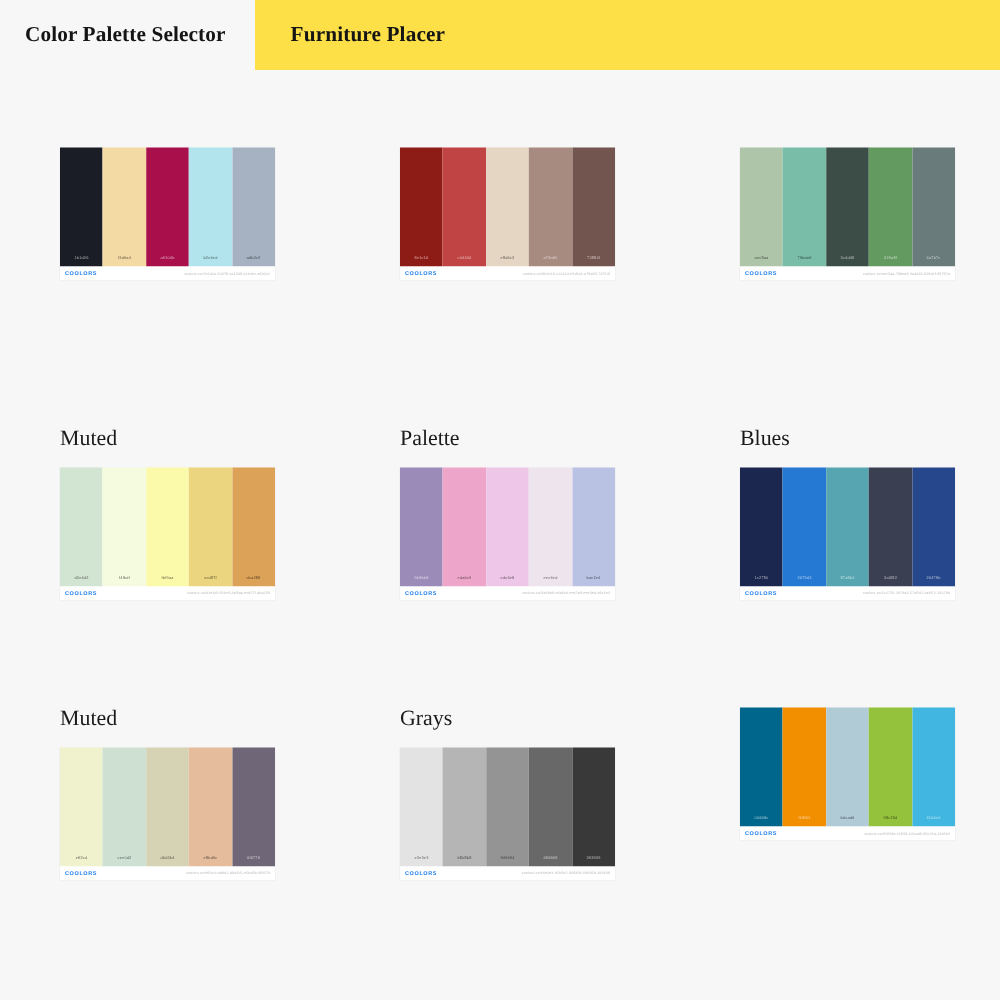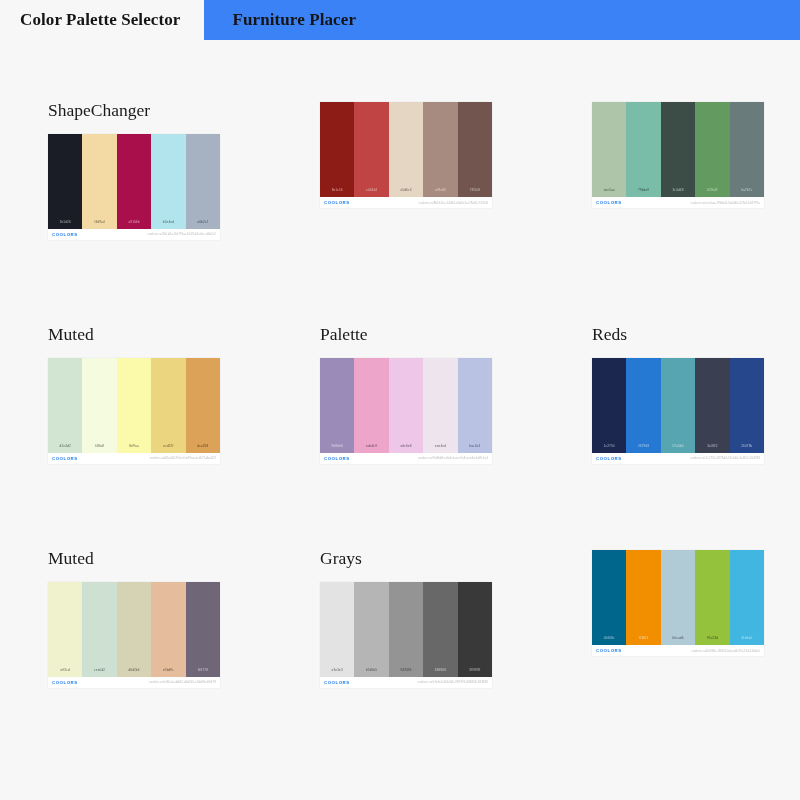--- a/index.html
+++ b/index.html
@@ -12,41 +12,41 @@
 
   body {
     background: #f7f7f7;
     font-family: "Liberation Sans", sans-serif;
     -webkit-font-smoothing: antialiased;
   }
 
   
   .tabbar {
     display: flex;
-    height: 40px;
+    height: 56px;
     width: 800px;
     background: #c4c4c4;
     align-items: stretch;
   }
   .tab {
     display: flex;
     align-items: center;
     font-family: "Liberation Serif", serif;
     font-weight: bold;
     font-size: 17px;
     color: #151515;
     letter-spacing: 0.1px;
     white-space: nowrap;
   }
   .tab.active {
     background: #f7f7f7;
     padding: 0 24px 0 20px;
   }
   .tab.inactive {
-    background: #3b82f6;
+    background: #fde047;
     padding: 0 36px 0 28px;
     flex: 1;
   }
 
   
   .grid {
     padding: 62px 0 0 0;
     display: grid;
     grid-template-columns: 272px 272px 272px;
     grid-auto-rows: 224px;
@@ -130,21 +130,20 @@
   <div class="tab active">
     <span>Color Palette Selector</span>
   </div>
   <div class="tab inactive">
     <span>Furniture Placer</span>
   </div>
 </div>
 
 <div class="grid" id="grid">
     <div class="card">
-      <div class="card-title">ShapeChanger</div>
       <div class="palette">
         <div class="swatches">
           <div class="swatch" style="background: rgb(27, 29, 38);">
             <div class="swatch-hex" style="color: rgb(255, 255, 255);">1b1d26</div>
           </div>
           <div class="swatch" style="background: rgb(243, 217, 164);">
             <div class="swatch-hex" style="color: rgb(0, 0, 0);">f3d9a4</div>
           </div>
           <div class="swatch" style="background: rgb(169, 16, 75);">
             <div class="swatch-hex" style="color: rgb(255, 255, 255);">a9104b</div>
@@ -258,21 +257,21 @@
             <div class="swatch-hex" style="color: rgb(0, 0, 0);">bac2e4</div>
           </div>
         </div>
         <div class="footer">
           <div class="brand" style="color: rgb(27, 124, 237);">COOLORS</div>
           <div class="attribution">coolors.co/9a8bb8-eda6cb-eec5e8-eee4ed-b9c1e4</div>
         </div>
       </div>
     </div>
     <div class="card">
-      <div class="card-title">Reds</div>
+      <div class="card-title">Blues</div>
       <div class="palette">
         <div class="swatches">
           <div class="swatch" style="background: rgb(28, 39, 80);">
             <div class="swatch-hex" style="color: rgb(255, 255, 255);">1c2750</div>
           </div>
           <div class="swatch" style="background: rgb(38, 121, 211);">
             <div class="swatch-hex" style="color: rgb(255, 255, 255);">2679d3</div>
           </div>
           <div class="swatch" style="background: rgb(87, 165, 176);">
             <div class="swatch-hex" style="color: rgb(255, 255, 255);">57a5b0</div>

